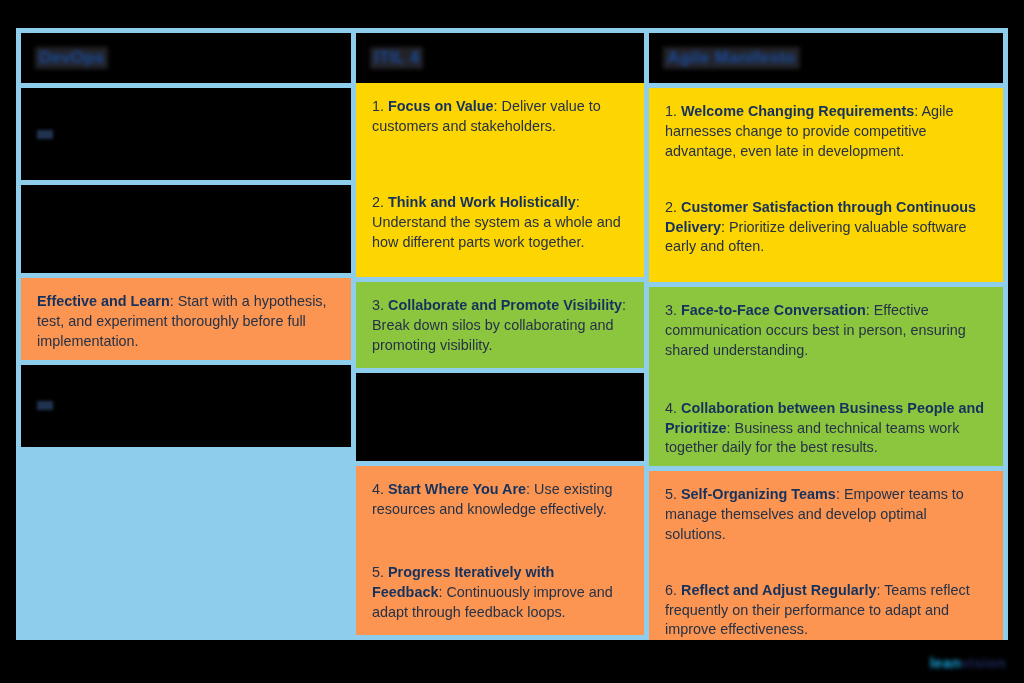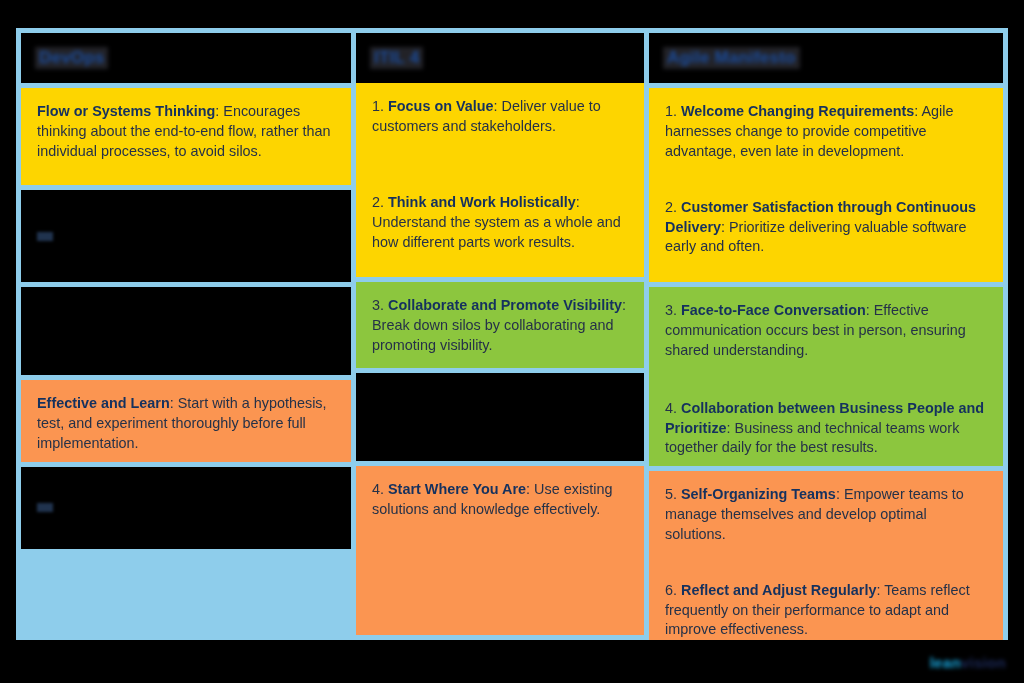--- a/index.html
+++ b/index.html
@@ -151,23 +151,20 @@
       </div>
       <div class="header-cell c3">
         <span class="hdr-text">Agile Manifesto</span>
       </div>
     </div>
 
     <div class="body-grid">
 
       <div class="col c1">
 
-        <div class="cell y h1">
-          <span class="num"></span><span class="lead">Flow or Systems Thinking</span><span class="txt">: Encourages thinking about the end-to-end flow, rather than individual processes, to avoid silos.</span>
-        </div>
 
         <div class="cell blk h2">
           <span class="redact-frag" style="top:42px"></span>
         </div>
 
 
         <div class="cell blk h4"></div>
 
         <div class="cell o h5">
           <span class="num"></span><span class="lead">Effective and Learn</span><span class="txt">: Start with a hypothesis, test, and experiment thoroughly before full implementation.</span>
@@ -180,35 +177,39 @@
 
       <div class="col c2">
 
         <div class="cell y hA">
           <div style="margin-bottom:56px">
             <span class="num">1.</span>
             <span class="lead">Focus on Value</span><span class="txt">: Deliver value to customers and stakeholders.</span>
           </div>
           <div>
             <span class="num">2.</span>
-            <span class="lead">Think and Work Holistically</span><span class="txt">: Understand the system as a whole and how different parts work results.</span>
+            <span class="lead">Think and Work Holistically</span><span class="txt">: Understand the system as a whole and how different parts work together.</span>
           </div>
         </div>
 
         <div class="cell g h3">
           <span class="num">3.</span>
           <span class="lead">Collaborate and Promote Visibility</span><span class="txt">: Break down silos by collaborating and promoting visibility.</span>
         </div>
 
         <div class="cell blk h4"></div>
 
         <div class="cell o hC">
           <div style="margin-bottom:43px">
             <span class="num">4.</span>
-            <span class="lead">Start Where You Are</span><span class="txt">: Use existing solutions and knowledge effectively.</span>
+            <span class="lead">Start Where You Are</span><span class="txt">: Use existing resources and knowledge effectively.</span>
+          </div>
+          <div>
+            <span class="num">5.</span>
+            <span class="lead">Progress Iteratively with Feedback</span><span class="txt">: Continuously improve and adapt through feedback loops.</span>
           </div>
         </div>
       </div>
 
       <div class="col c3">
 
         <div class="cell y hA">
           <div style="margin-bottom:36px">
             <span class="num">1.</span>
             <span class="lead">Welcome Changing Requirements</span><span class="txt">: Agile harnesses change to provide competitive advantage, even late in development.</span>

